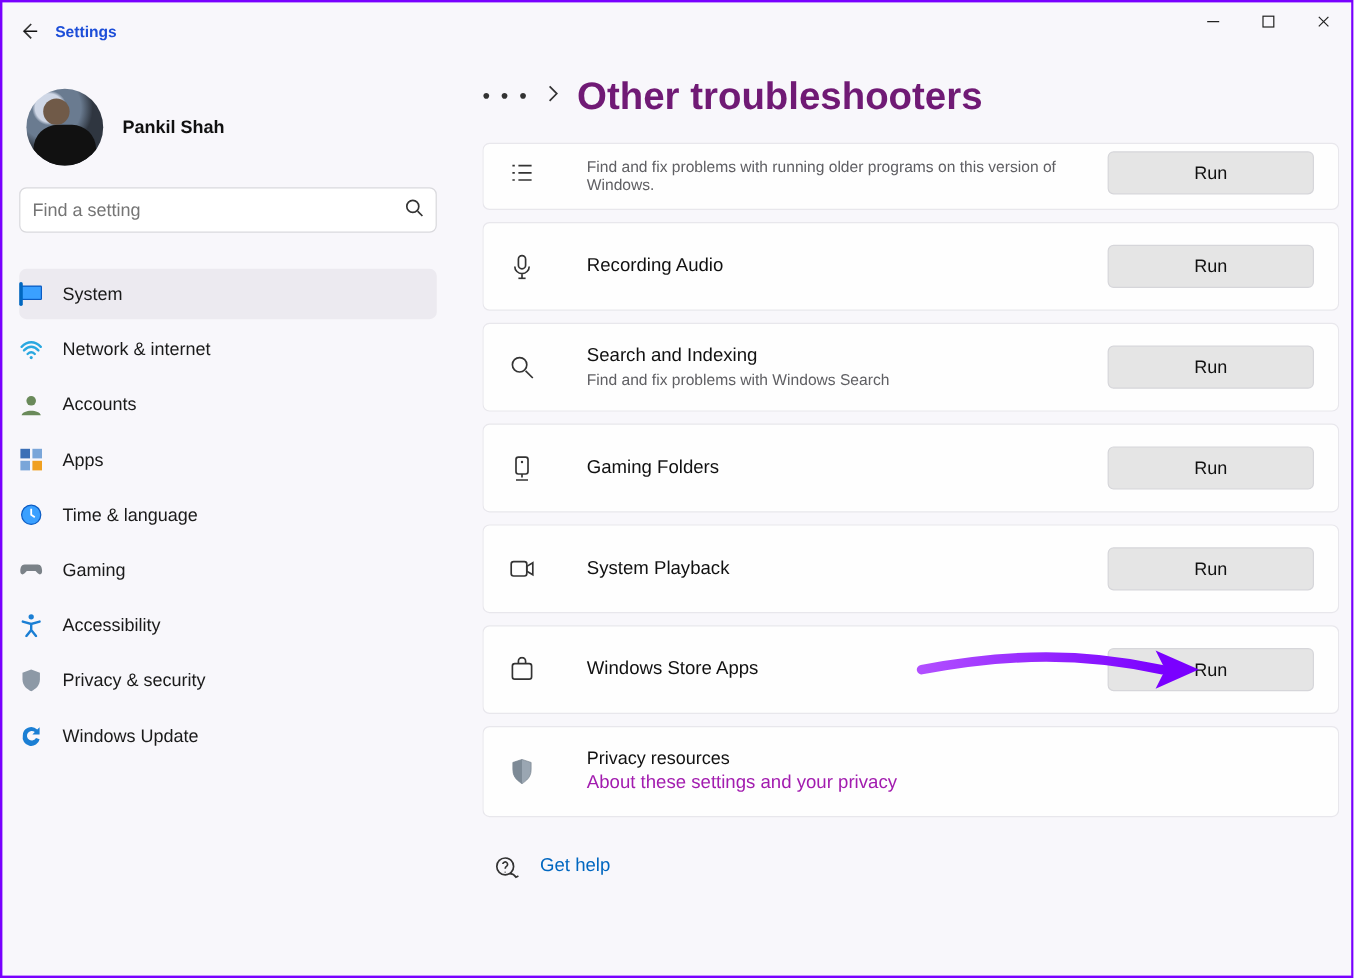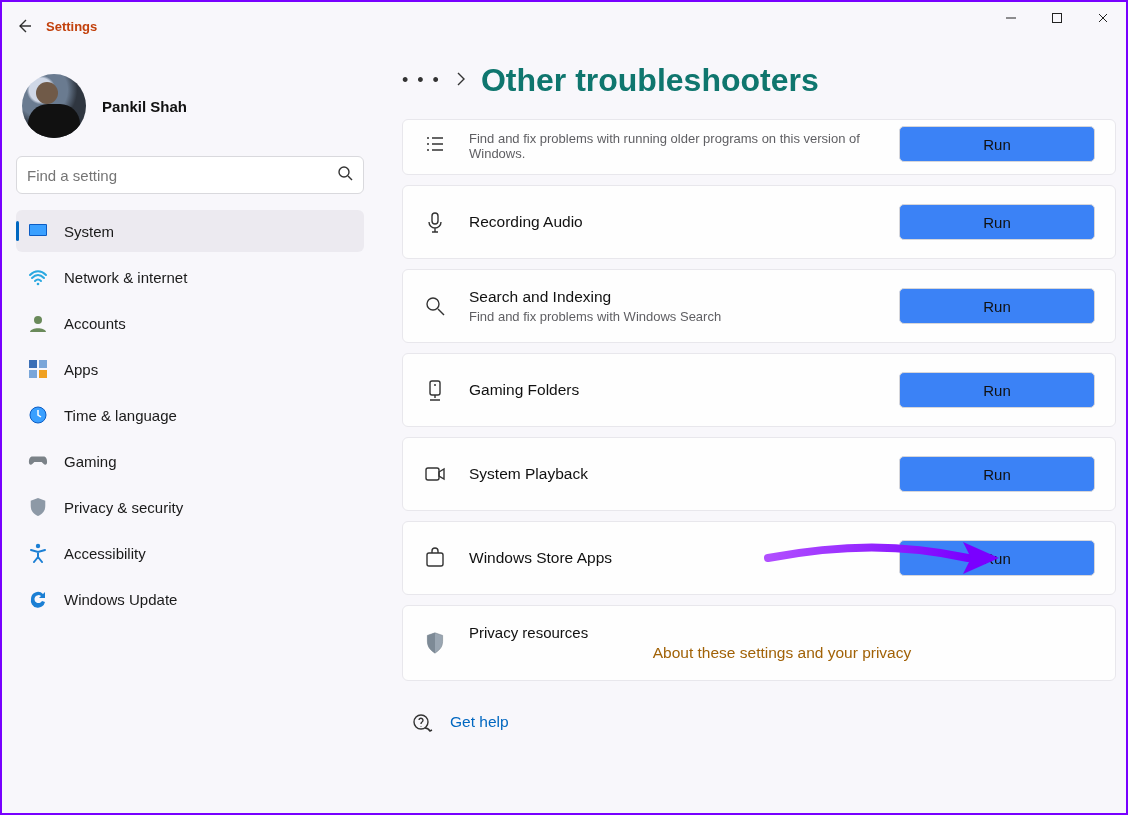--- a/index.html
+++ b/index.html
@@ -6,21 +6,21 @@
   html, body { width: 1128px; height: 815px; font-family: "Segoe UI", Arial, sans-serif; background:#f8f7fb; }
   .window {
     width: 1128px; height: 815px; position: relative; background:#f8f7fb;
     border: 2px solid #7800ff;
   }
   .titlebar {
     position: absolute; top:0; left:0; right:0; height:48px;
     display:flex; align-items:center;
   }
   .back-btn { width:44px; display:flex; align-items:center; justify-content:center; height:48px; cursor:pointer;}
-  .title-label { font-size:13px; font-weight:600; color:#c2410c; }
+  .title-label { font-size:13px; font-weight:600; color:#1d4ed8; }
   .window-controls { position:absolute; right:0; top:0; display:flex; height:32px; }
   .wc { width:46px; height:32px; display:flex; align-items:center; justify-content:center; color:#222; cursor:pointer;}
   .sidebar {
     position:absolute; left:0; top:60px; width:370px; bottom:12px; padding-left:14px;
   }
   .profile { display:flex; align-items:center; gap:16px; margin-top:12px; margin-bottom:18px; padding-left:6px;}
   .avatar {
     width:64px; height:64px; border-radius:50%;
     background: radial-gradient(circle at 30% 25%, #cfd7e6 0 18%, #6a7b90 22% 40%, #2f3640 55% 100%);
     position:relative; overflow:hidden;
@@ -29,62 +29,62 @@
     content:""; position:absolute; left:14px; top:8px; width:22px; height:22px; border-radius:50%;
     background:#705a48;
   }
   .avatar::before{
     content:""; position:absolute; left:6px; bottom:-4px; width:52px; height:38px; border-radius:20px 20px 0 0;
     background:#111;
   }
   .profile-name { font-size:15px; font-weight:700; color:#111; }
   .searchbox {
     display:flex; align-items:center; width:348px; height:38px; background:#fff; border:1px solid #d9d9dd;
-    border-radius:6px; padding:0 10px; margin-bottom:16px;
+    border-radius:6px; padding:0 10px; margin-bottom:30px;
   }
   .searchbox input {
     flex:1; border:none; outline:none; font-size:15px; background:transparent; color:#666;
   }
   .nav { display:flex; flex-direction:column; gap:4px; width:348px;}
   .nav-item {
-    display:flex; align-items:center; gap:16px; height:42px; padding-left:12px;
+    display:flex; align-items:center; gap:16px; height:42px; padding-left:0;
     border-radius:6px; font-size:15px; color:#1a1a1a; cursor:pointer; position:relative;
   }
   .nav-item.active { background:#eceaf0; }
   .nav-item.active::before {
     content:""; position:absolute; left:0; top:11px; width:3px; height:20px; background:#0067c0; border-radius:3px;
   }
   .nav-icon { width:20px; height:20px; display:flex; align-items:center; justify-content:center; }
   .nav-icon svg { width:20px; height:20px; }
 
   .main {
     position:absolute; left:400px; top:60px; right:10px; bottom:0; overflow:hidden;
   }
   .crumb-row { display:flex; align-items:center; gap:14px; margin-bottom:20px; }
   .ellipsis { font-size:18px; letter-spacing:2px; color:#333; cursor:pointer;}
   .chev { color:#666; }
-  .page-title { font-size:32px; font-weight:700; color:#0f766e; }
+  .page-title { font-size:32px; font-weight:700; color:#701a75; }
   .cards { display:flex; flex-direction:column; gap:10px; }
   .card {
     background:#fefefe; border:1px solid #e8e7ec; border-radius:6px;
     display:flex; align-items:center; padding:18px 20px; min-height:72px; gap:22px;
     position:relative;
   }
   .card.partial { padding-top:6px; padding-bottom:12px; min-height:54px; }
   .card-icon { width:24px; color:#333; display:flex; align-items:center; justify-content:center;}
   .card-icon svg { width:22px; height:22px; }
-  .card-body { flex:1; display:flex; flex-direction:column; gap:3px;}
+  .card-body { flex:1; display:flex; flex-direction:column; gap:3px;margin-left:20px;}
   .card-title { font-size:15.5px; color:#111;}
   .card-sub { font-size:13px; color:#5f5f63;}
   .run-btn {
-    width:196px; height:36px; background:#3b82f6; border:1px solid #d6d6da; border-radius:5px;
+    width:172px; height:36px; background:#e5e5e5; border:1px solid #d6d6da; border-radius:5px;
     font-size:15px; color:#111; display:flex; align-items:center; justify-content:center; cursor:pointer;
   }
   .privacy-card .card-title { font-size:15px; }
-  .privacy-link { font-size:15.5px; color:#a16207; cursor:pointer;text-align:center;}
+  .privacy-link { font-size:15.5px; color:#a21caf; cursor:pointer;}
   .shield-icon { width:24px; height:28px;}
   .help-row { display:flex; align-items:flex-start; gap:16px; margin-top:32px; padding-left:10px;}
   .help-link { color:#0067c0; font-size:15.5px; cursor:pointer;}
   .arrow-annotation {
     position:absolute; pointer-events:none;
   }
   .svg-stroke { fill:none; stroke:#333; stroke-width:1.4; }
 </style>
 </head>
 <body>
@@ -186,34 +186,34 @@
       <div class="nav-item">
         <span class="nav-icon">
           <svg viewBox="0 0 22 14">
               <path d="M5 2h12c3 0 4 3 4 6s-2 4-4 2l-2-2H7l-2 2c-2 2-4 1-4-2s1-6 4-6z" fill="#7b8288"></path>
             </svg>
         </span>
         <span>Gaming</span>
       </div>
       <div class="nav-item">
         <span class="nav-icon">
+          <svg viewBox="0 0 20 20">
+              <circle cx="10" cy="3" r="2.2" fill="#1b7fd4"></circle>
+              <path d="M3 7l7 2 7-2M10 9v5l-4 5M10 14l4 5" stroke="#1b7fd4" fill="none" stroke-width="2" stroke-linecap="round"></path>
+            </svg>
+        </span>
+        <span>Accessibility</span>
+      </div>
+      <div class="nav-item">
+        <span class="nav-icon">
           <svg viewBox="0 0 20 22">
               <path d="M10 1l8 3v6c0 6-4 9-8 11C6 19 2 16 2 10V4z" fill="#8d99a6"></path>
             </svg>
         </span>
         <span>Privacy &amp; security</span>
-      </div>
-      <div class="nav-item">
-        <span class="nav-icon">
-          <svg viewBox="0 0 20 20">
-              <circle cx="10" cy="3" r="2.2" fill="#1b7fd4"></circle>
-              <path d="M3 7l7 2 7-2M10 9v5l-4 5M10 14l4 5" stroke="#1b7fd4" fill="none" stroke-width="2" stroke-linecap="round"></path>
-            </svg>
-        </span>
-        <span>Accessibility</span>
       </div>
       <div class="nav-item">
         <span class="nav-icon">
           <svg viewBox="0 0 20 20">
               <path d="M3 10a7 7 0 0 1 12-5l2-2v6h-6l2-2a4 4 0 1 0 1 5l3 1a7 7 0 0 1-14-3z" fill="#1b7fd4"></path>
             </svg>
         </span>
         <span>Windows Update</span>
       </div>
     </div>

